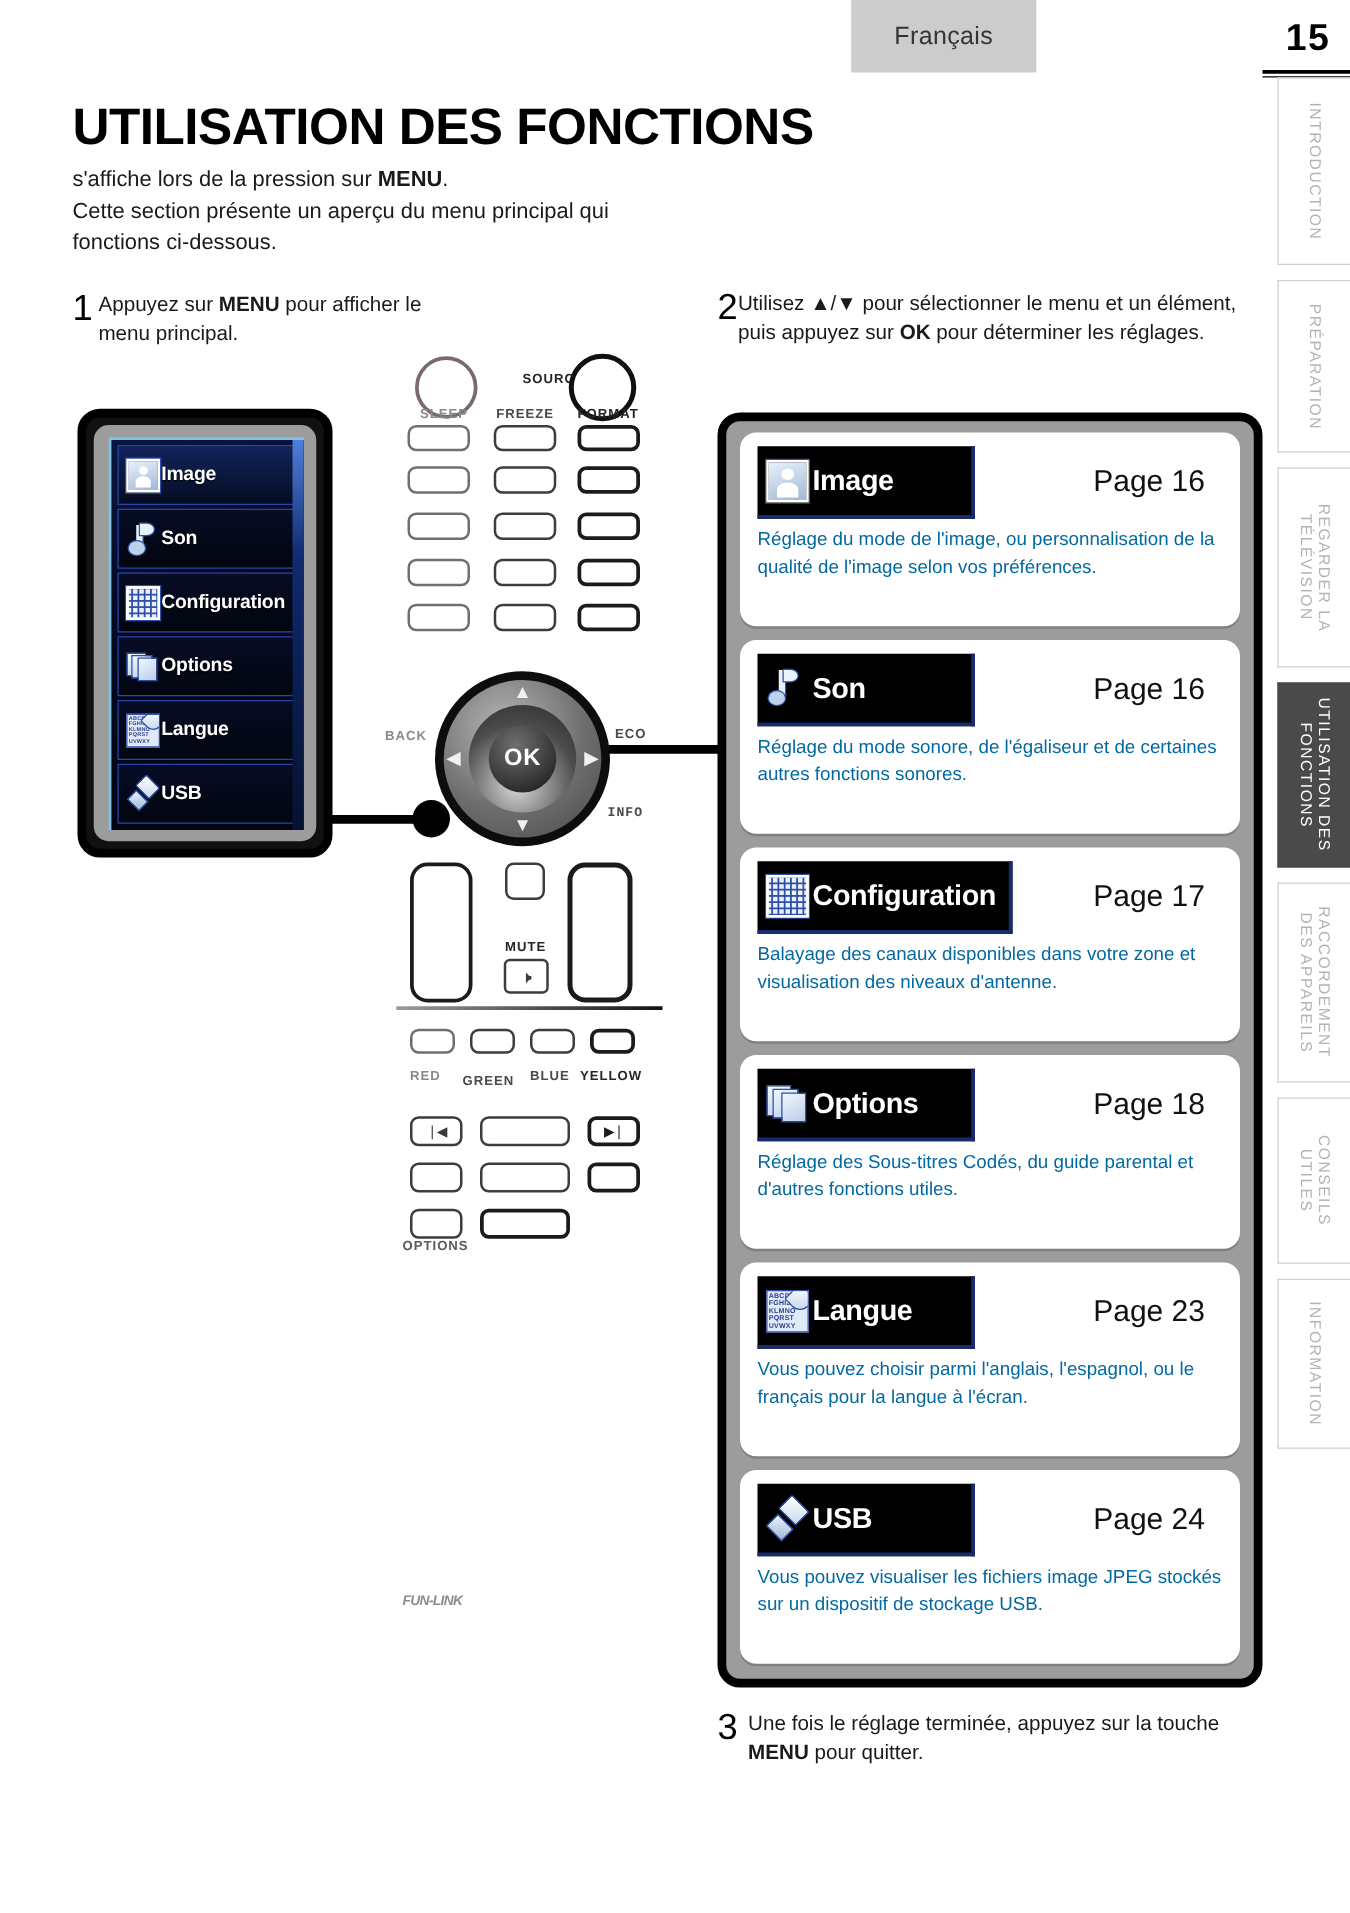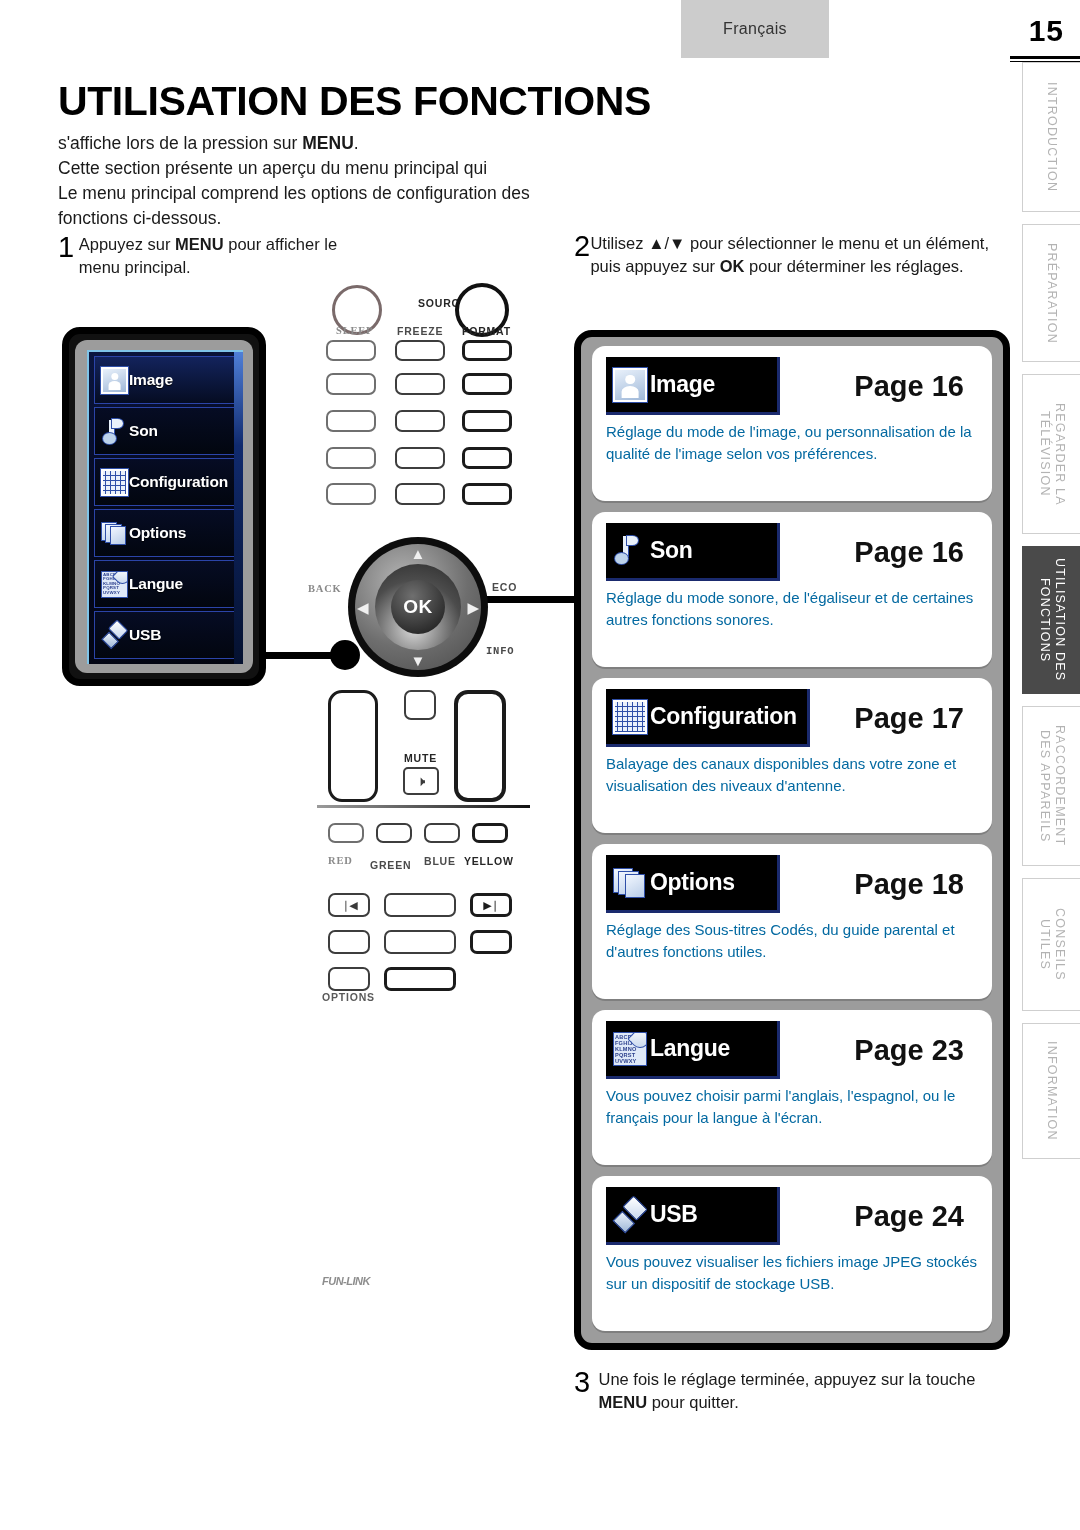--- a/index.html
+++ b/index.html
@@ -18,21 +18,21 @@
 
   
   #lang-tab {
     position: absolute;
     left: 681px; top: 0;
     width: 148px; height: 58px;
     background: #cccccc;
     display: flex; align-items: center; justify-content: center;
   }
   #lang-tab span {
-    font-size: 16px;
+    font-size: 20px;
     color: #333;
     letter-spacing: .3px;
   }
   #page-number {
     position: absolute;
     right: 16px; top: 14px;
     font-size: 30px;
     font-weight: 600;
     color: #000;
     letter-spacing: 1px;
@@ -252,21 +252,21 @@
   .rc-btn {
     position:absolute; box-sizing:border-box;
     border:2.5px solid #3d3d3d; border-radius:7px; background:#fff;
   }
   .rc-btn.dk { border-color:#1b1b1b; border-width:3px; }
   .rc-btn.lt { border-color:#6f6f6f; border-width:2px; }
   .rc-lbl {
     position:absolute; font-size:10.5px; font-weight:700;
     color:#4a4a4a; letter-spacing:.8px; white-space:nowrap;
   }
-  .rc-lbl.lt { color:#8a8a8a;font-family:Liberation Serif, serif; }
+  .rc-lbl.lt { color:#8a8a8a; }
   .rc-lbl.dk { color:#262626; }
   #dpad { position:absolute; left:48px; top:262px; width:140px; height:140px; }
   #dpad .ring-out {
     position:absolute; inset:0; border-radius:50%;
     background: #0d0d0d;
   }
   #dpad .ring-mid {
     position:absolute; inset:7px; border-radius:50%;
     background: radial-gradient(circle at 38% 30%, #b5b5b5, #6e6e6e 55%, #4a4a4a 100%);
   }
@@ -324,21 +324,21 @@
     position: relative;
     min-width: 154px;
   }
   .pill .mi { width:34px; height:34px; flex:0 0 34px; }
   .pill-label {
     color:#fff; font-size:23px; font-weight:700;
     margin-left:3px; letter-spacing:-.3px;
     white-space:nowrap;
   }
   .card-page {
-    font-size:29px; font-weight:700; color:#111;
+    font-size:24px; font-weight:400; color:#111;
     margin-left:auto; padding-right:14px; white-space:nowrap;
   }
   .card-desc {
     margin-top:6px;
     font-size:15px; line-height:22px; color:#0369a1;
   }
 
   
   #rail { position:absolute; right:0; top:62px; width:58px; }
   .rail-tab {
@@ -371,21 +371,20 @@
 <div id="page-number">15</div>
 <div id="page-rule"></div>
 
 <div id="page-title">UTILISATION DES FONCTIONS</div>
 
 <div id="intro">
   <div>
     <span>s'affiche lors de la pression sur </span><b>MENU</b><span>.</span>
   </div>
   <div>Cette section présente un aperçu du menu principal qui</div>
-  <div>Le menu principal comprend les options de configuration des</div>
   <div>fonctions ci-dessous.</div>
 </div>
 
 <div class="step" id="step1">
   <div class="step-num">1</div>
   <div class="step-body">
     <span>Appuyez sur </span><b>MENU</b><span> pour afficher le menu principal.</span>
   </div>
 </div>
 

